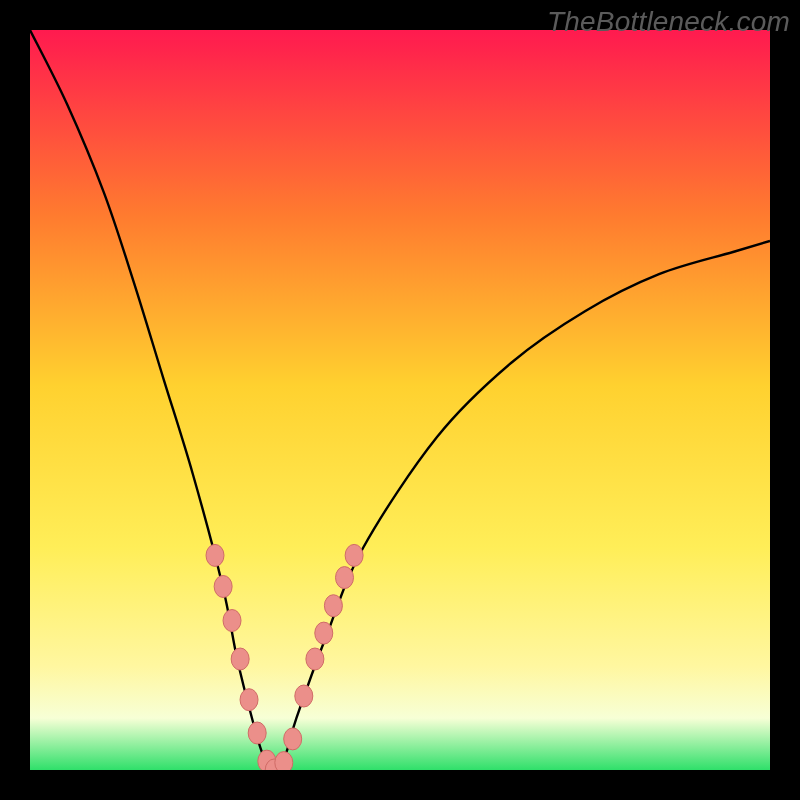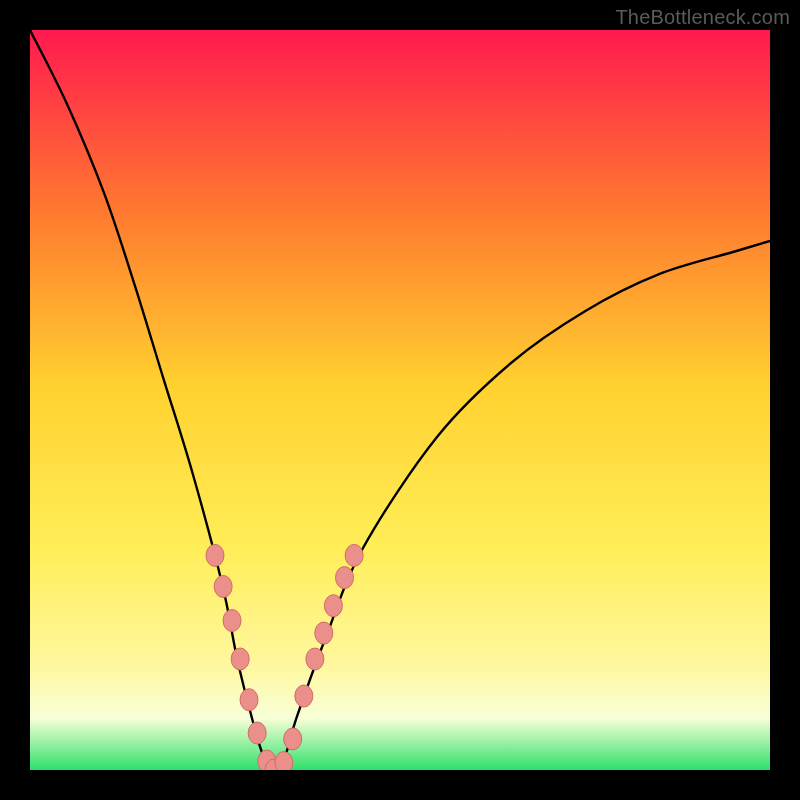--- a/index.html
+++ b/index.html
@@ -15,25 +15,26 @@
     position: relative;
     width: 800px;
     height: 800px;
     background: #000000;
   }
   .watermark {
     position: absolute;
     top: 6px;
     right: 10px;
     color: #5b5b5b;
-    font-size: 20px;
+    font-size: 28px;
     font-weight: 500;
     letter-spacing: 0.2px;
     z-index: 10;
     user-select: none;
+    font-style: italic;
   }
   .plot {
     position: absolute;
     left: 30px;
     top: 30px;
     width: 740px;
     height: 740px;
   }
   .plot svg {
     display: block;

